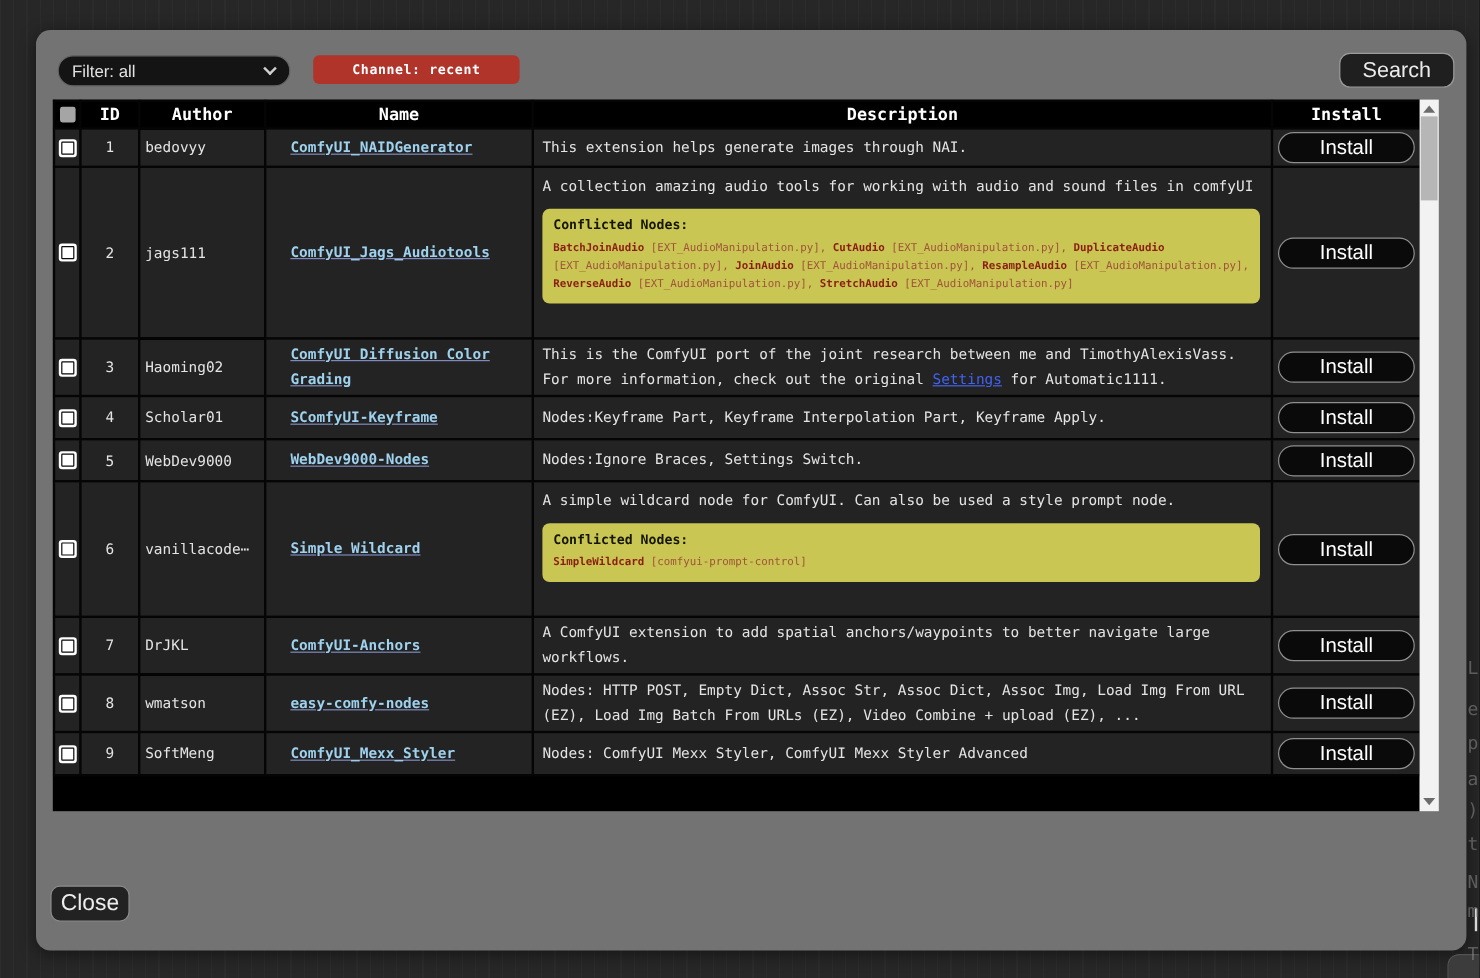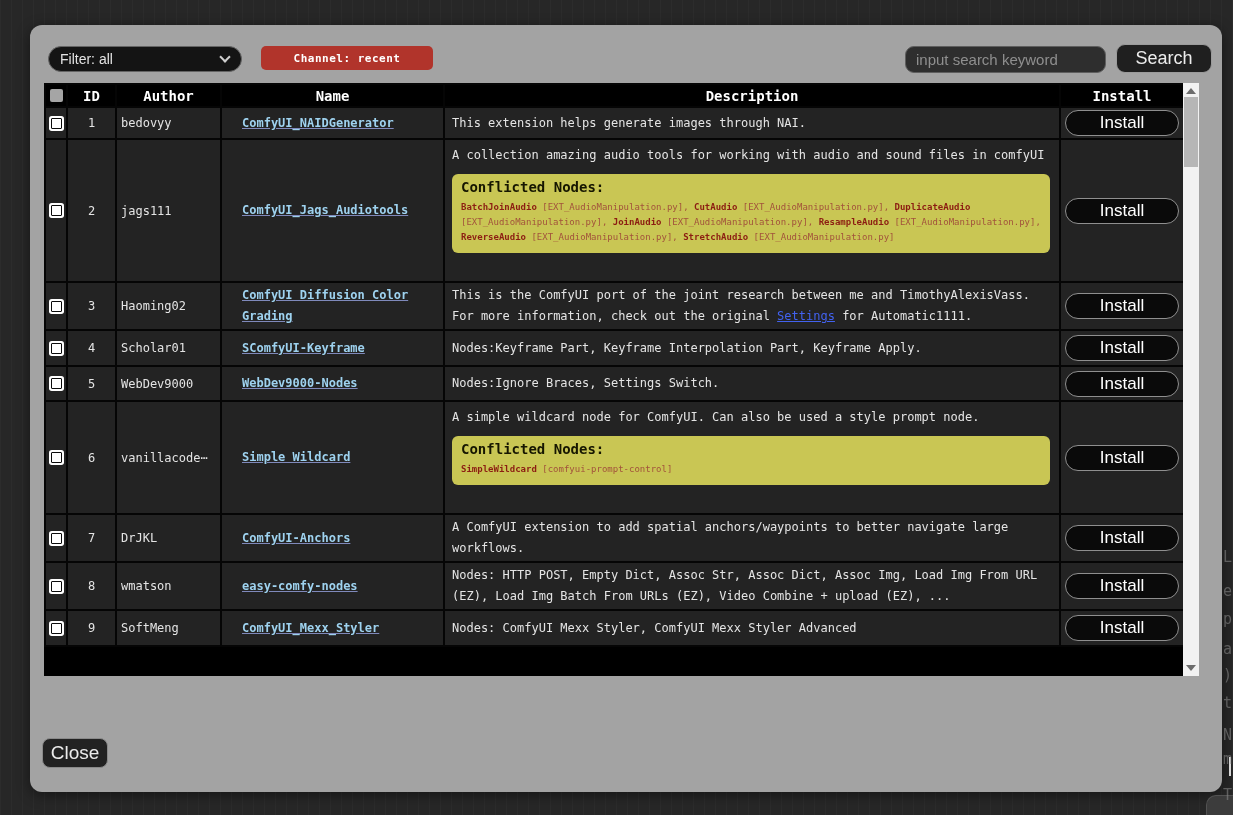--- a/index.html
+++ b/index.html
@@ -5,21 +5,21 @@
   * { box-sizing: border-box; }
   html,body { margin:0; padding:0; }
   body {
     width:1233px; height:815px; position:relative; overflow:hidden;
     background-color:#272727;
     background-image:repeating-linear-gradient(90deg, rgba(255,255,255,0.025) 0 1px, transparent 1px 11px);
     font-family:"DejaVu Sans Mono", monospace;
   }
   .modal {
     position:absolute; left:30px; top:25px; width:1192px; height:767px;
-    background:#a3a3a3; border-radius:12px;
+    background:#737373; border-radius:12px;
     box-shadow:0 3px 14px rgba(0,0,0,0.45);
   }
   
   .filter-select {
     position:absolute; left:18px; top:21px; width:194px; height:26px;
     background:#141414; border:1px solid #646464; border-radius:13px;
     color:#e2e2e2; font:14px "Liberation Sans", sans-serif;
     display:flex; align-items:center; justify-content:space-between;
     padding:0 12px 0 11px; cursor:default;
   }
@@ -62,21 +62,21 @@
   .name-link { color:var(--name-link,#9ed2ef); font-weight:bold;
     text-decoration:underline; text-decoration-color:#7f89bb; cursor:pointer; }
   .inline-link { color:var(--ext-link,#4262f0); text-decoration:underline; cursor:pointer; }
   .install-btn { width:114px; height:26px; border-radius:13px; background:#0a0a0a;
     border:1px solid #8f8f8f; color:#fff; font:17px "Liberation Sans", sans-serif; cursor:pointer; }
   .cb { width:11px; height:11px; background:#fff; border:1px solid #0a0a0a;
     box-shadow:0 0 0 2px #fff; margin:0 auto; border-radius:1px; cursor:pointer; }
   .cb.hdr { width:13px; height:13px; background:#a5a5a5; border:none; box-shadow:none; border-radius:2px; }
   .conflict { background:var(--conflict-bg,#c9c654); border-radius:6px;
     padding:6px 9px 8px; margin:8px 2px 26px 0; line-height:15px; }
-  .conflict .ctitle { color:#161600; font-weight:bold; font-size:14px; margin-bottom:5px; }
+  .conflict .ctitle { color:#161600; font-weight:bold; font-size:11px; margin-bottom:5px; }
   .conflict .citems { font-size:9px; color:var(--conflict-ref,#a2523b); }
   .cname { color:var(--conflict-name,#8c1d12); font-weight:bold; }
   
   tbody tr:nth-child(1){height:32px} tbody tr:nth-child(3){height:44px}
   tbody tr:nth-child(4){height:36px} tbody tr:nth-child(5){height:35px}
   tbody tr:nth-child(7){height:46px} tbody tr:nth-child(8){height:46px}
   tbody tr:nth-child(9){height:36px} tbody tr:nth-child(10){height:36px}
   
   .scrollbar { position:absolute; left:1153px; top:58px; width:16px; height:593px; background:#f2f2f2; }
   .sb-up { position:absolute; left:3px; top:5px; width:0; height:0;
@@ -101,21 +101,20 @@
 
   <div class="filter-select">
     <span>Filter: all</span>
     <span class="chev"></span>
   </div>
 
   <div class="channel-badge">
       <span>Channel: recent</span>
     </div>
 
-  <input class="search-input" type="text" placeholder="input search keyword" style="">
 
   <button class="search-btn">Search</button>
 
   <div class="table-wrap">
     <table>
       <colgroup>
         <col style="width:22px">
           <col style="width:49px">
           <col style="width:105px">
         <col style="width:223px">

